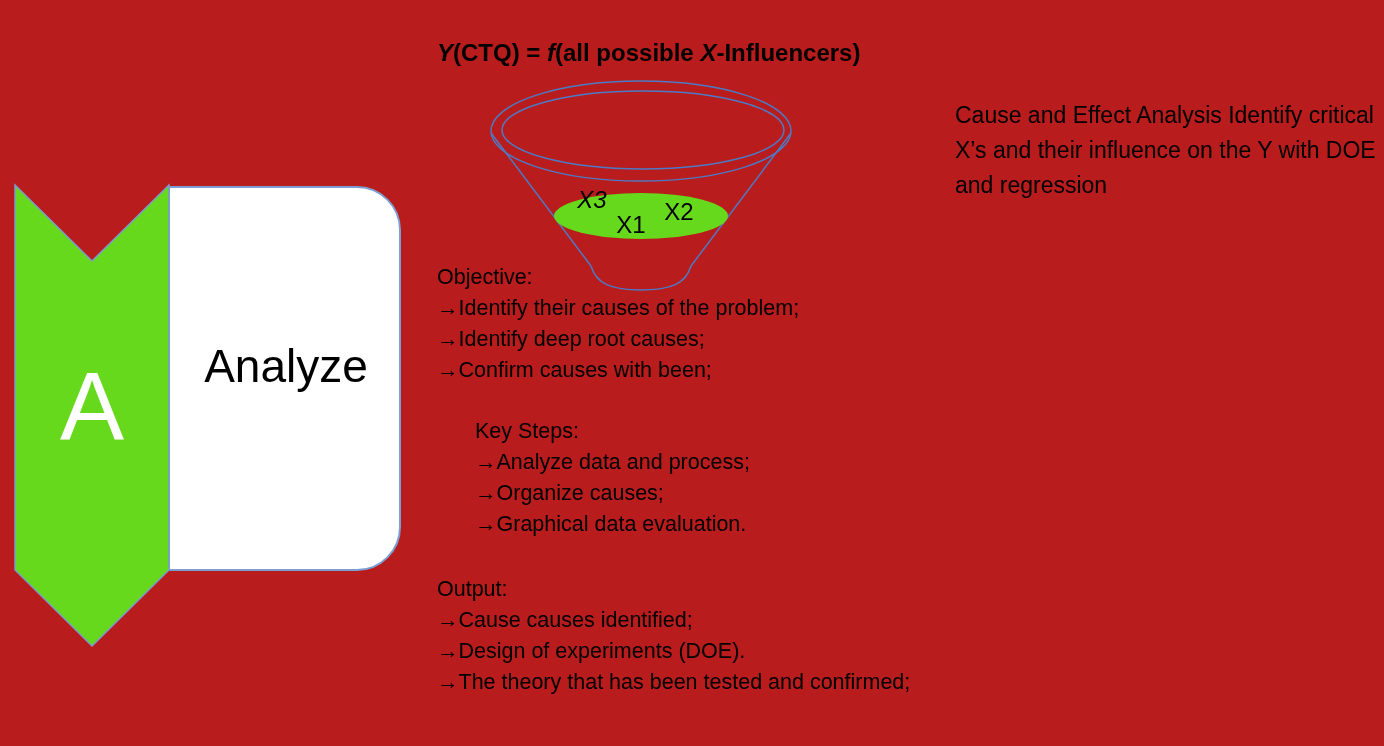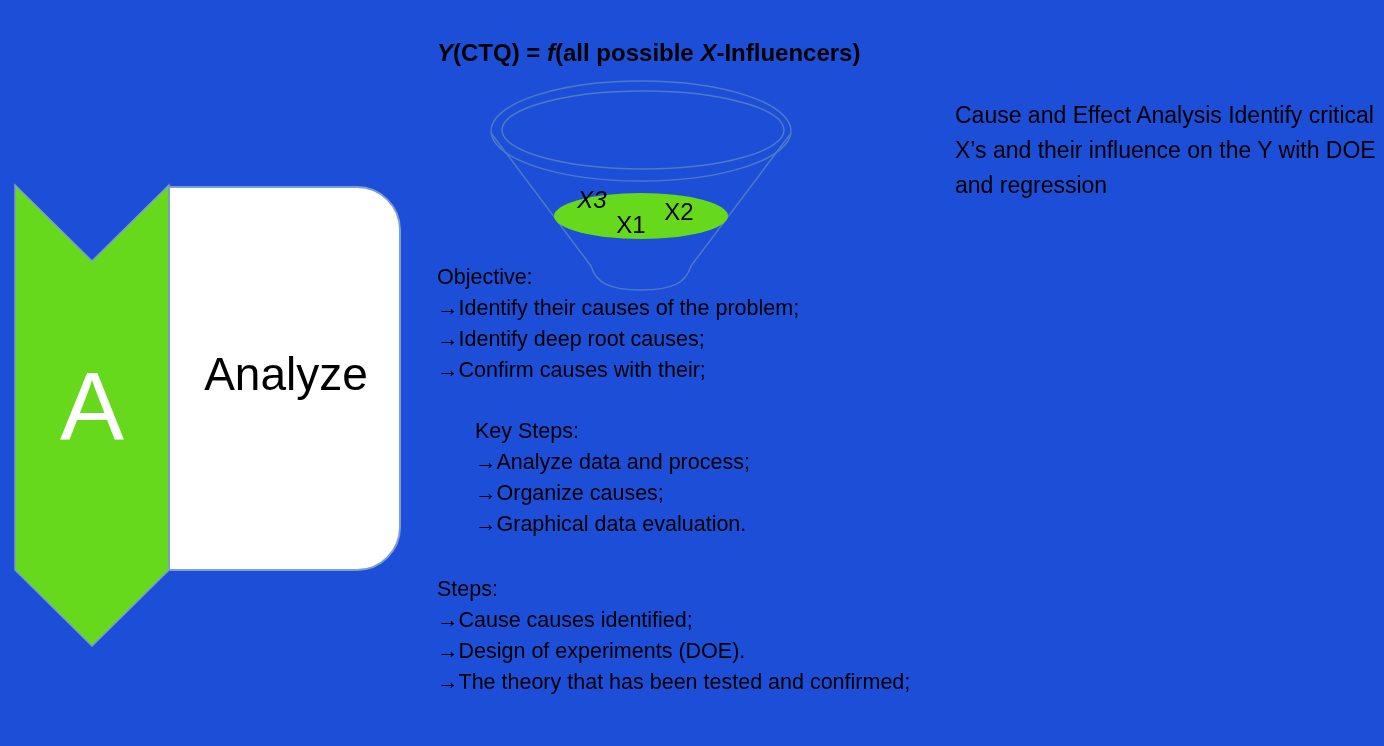--- a/index.html
+++ b/index.html
@@ -6,21 +6,21 @@
     margin: 0;
     padding: 0;
     background: #ffffff;
     font-family: "Liberation Sans", sans-serif;
     color: #000000;
   }
   #canvas {
     position: relative;
     width: 1384px;
     height: 746px;
-    background: #1d4ed8;
+    background: #b91c1c;
     overflow: hidden;
   }
   #shapes {
     position: absolute;
     left: 0; top: 0;
     width: 1384px;
     height: 746px;
   }
   .abs { position: absolute; }
 
@@ -49,21 +49,21 @@
     width: 154px;
     text-align: center;
     font-size: 96px;
     line-height: 100px;
     color: #ffffff;
   }
 
   
   .phase-name {
     left: 170px;
-    top: 348px;
+    top: 340px;
     width: 232px;
     text-align: center;
     font-size: 46px;
     line-height: 52px;
     color: #000000;
   }
 
   
   .note {
     left: 955px;
@@ -116,30 +116,30 @@
 
   <div class="abs phase-letter">A</div>
   <div class="abs phase-name">Analyze</div>
 
   <div class="abs note">Cause and Effect Analysis Identify critical X’s and their influence on the Y with DOE and regression</div>
 
   <div class="abs section objective">
     <div>Objective:</div>
     <div>→Identify their causes of the problem;</div>
     <div>→Identify deep root causes;</div>
-    <div>→Confirm causes with their;</div>
+    <div>→Confirm causes with been;</div>
   </div>
 
   <div class="abs section keysteps">
     <div>Key Steps:</div>
     <div>→Analyze data and process;</div>
     <div>→Organize causes;</div>
     <div>→Graphical data evaluation.</div>
   </div>
 
   <div class="abs section output">
-    <div>Steps:</div>
+    <div>Output:</div>
     <div>→Cause causes identified;</div>
     <div>→Design of experiments (DOE).</div>
     <div>→The theory that has been tested and confirmed;</div>
   </div>
 
 </div>
 
 </body></html>

